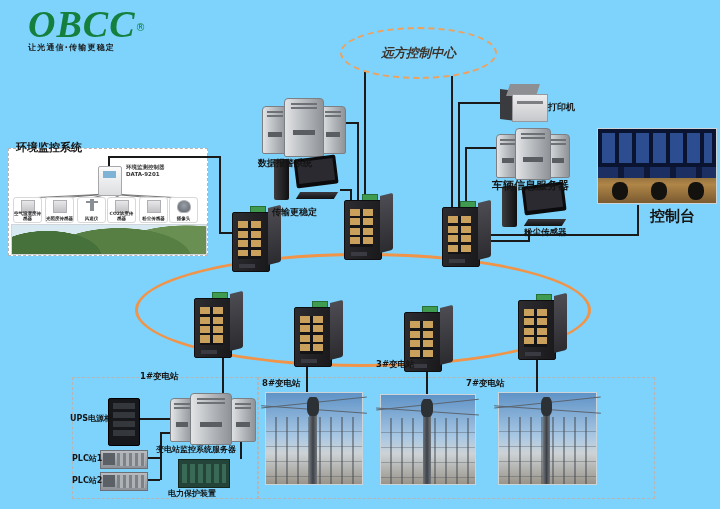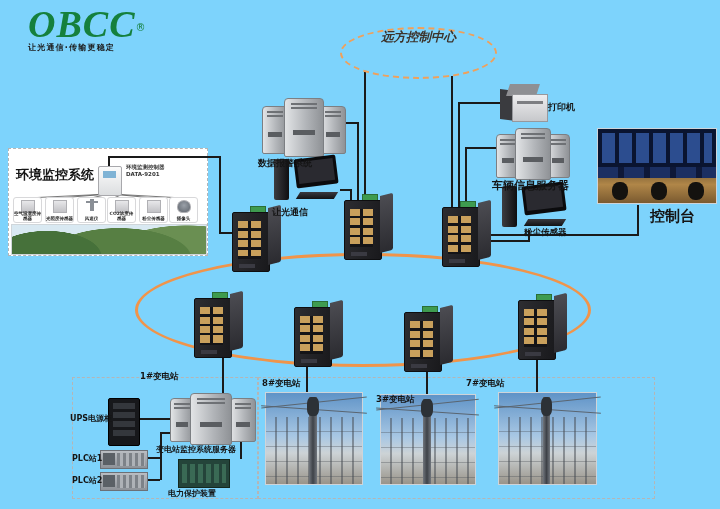--- a/index.html
+++ b/index.html
@@ -9,21 +9,21 @@
   .ctr{white-space:normal;}
   .ln{position:absolute;background:#1a1a1a;z-index:2;}
   
   .logo{position:absolute;left:28px;top:2px;z-index:7;}
   .logo-text{font-family:"Liberation Serif","DejaVu Serif",serif;font-style:italic;font-weight:bold;
              font-size:38px;color:#15803d;letter-spacing:1px;}
   .logo-reg{font-size:10px;color:#15803d;vertical-align:super;}
   .logo-slogan{font-size:8px;font-weight:bold;color:#1c1c1c;letter-spacing:1.2px;margin-top:-4px;}
   
   .cloud{position:absolute;left:340px;top:27px;width:157px;height:52px;border:2px dashed #f0a05a;
-         border-radius:50%;z-index:3;display:flex;justify-content:center;box-sizing:border-box;}
+         border-radius:50%;z-index:3;display:flex;align-items:center;justify-content:center;box-sizing:border-box;}
   .cloud span{font-size:12.5px;font-weight:bold;font-style:italic;color:#3d332b;}
   
   .ring{position:absolute;left:135px;top:253px;width:456px;height:114px;border:3px solid #f0944a;
         border-radius:50%;box-sizing:border-box;z-index:1;}
   .ring-label{position:absolute;left:135px;top:272px;width:456px;text-align:center;font-size:13.5px;
               font-weight:bold;color:#111;z-index:7;}
   
   .sw{position:absolute;width:56px;height:70px;z-index:6;}
   .sw-term{position:absolute;left:18px;top:0;width:14px;height:7px;background:#3e9b4f;border:1px solid #2a6e37;}
   .sw-body{position:absolute;left:0;top:6px;width:36px;height:58px;background:linear-gradient(100deg,#2d2d31,#19191c);
@@ -154,21 +154,21 @@
     <div class="twr" style="left:58px;top:8px;width:24px;height:46px"></div>
     <div class="twr" style="left:22px;top:0;width:38px;height:57px"></div>
   </div>
   <div class="lbl ctr" style="left:258px;top:157px;width:92px;font-size:9px">数据报警系统</div>
 
   <div class="pc" style="left:274px;top:157px;width:76px;height:48px">
     <div class="pc-tower"></div>
     <div class="pc-mon"></div>
     <div class="pc-kb"></div>
   </div>
-  <div class="lbl ctr" style="left:272px;top:206px;width:76px;font-size:9px">让光通信</div>
+  <div class="lbl ctr" style="left:272px;top:206px;width:76px;font-size:9px">传输更稳定</div>
 
   <div class="printer">
     <div class="pr-dark"></div>
     <div class="pr-top"></div>
     <div class="pr-main"></div>
   </div>
   <div class="lbl" style="left:548px;top:101px;font-size:9px">打印机</div>
 
   <div class="srv" style="left:496px;top:128px;width:72px;height:50px">
     <div class="twr" style="left:0;top:6px;width:22px;height:42px"></div>
@@ -187,21 +187,21 @@
   <div class="photo console" style="left:597px;top:128px;width:120px;height:76px">
     <div class="screens"></div>
     <div class="deskrow"></div>
     <div class="chair" style="left:12%"></div>
     <div class="chair" style="left:45%"></div>
     <div class="chair" style="left:76%"></div>
   </div>
   <div class="lbl" style="left:650px;top:207px;font-size:15px">控制台</div>
 
   <div class="envbox"></div>
-  <div class="lbl" style="left:16px;top:166px;font-size:13px">环境监控系统</div>
+  <div class="lbl" style="left:16px;top:140px;font-size:11px">环境监控系统</div>
   <svg class="fan" width="200" height="108">
     <line x1="101" y1="46" x2="19" y2="50" stroke="#555" stroke-width="0.8"></line>
     <line x1="101" y1="46" x2="51" y2="50" stroke="#555" stroke-width="0.8"></line>
     <line x1="101" y1="46" x2="83" y2="50" stroke="#555" stroke-width="0.8"></line>
     <line x1="103" y1="46" x2="113" y2="50" stroke="#555" stroke-width="0.8"></line>
     <line x1="103" y1="46" x2="145" y2="50" stroke="#555" stroke-width="0.8"></line>
     <line x1="103" y1="46" x2="175" y2="50" stroke="#555" stroke-width="0.8"></line>
   </svg>
   <div class="ctrl"></div>
   <div class="ctrl-lbl">
@@ -290,21 +290,21 @@
       <div class="sw-tag"></div>
     </div>
     <div class="sw-side"></div>
   </div>
 
   <div class="dashbox" style="left:72px;top:377px;width:186px;height:122px"></div>
   <div class="dashbox" style="left:258px;top:377px;width:397px;height:122px"></div>
 
   <div class="lbl ctr" style="left:140px;top:371px;width:80px;font-size:8.5px">1#变电站</div>
   <div class="lbl" style="left:262px;top:378px;font-size:8.5px">8#变电站</div>
-  <div class="lbl" style="left:376px;top:394px;font-size:8.5px">3#变电站</div>
+  <div class="lbl" style="left:376px;top:359px;font-size:8.5px">3#变电站</div>
   <div class="lbl" style="left:466px;top:378px;font-size:8.5px">7#变电站</div>
 
   <div class="photo substation" style="left:265px;top:392px;width:98px;height:93px">
     <div class="wire" style="top:10%;transform:rotate(-6deg)"></div>
     <div class="wire" style="top:18%;transform:rotate(4deg)"></div>
     <div class="struct"></div>
     <div class="pole"></div>
   </div>
   <div class="photo substation" style="left:380px;top:394px;width:96px;height:91px">
     <div class="wire" style="top:10%;transform:rotate(-6deg)"></div>

